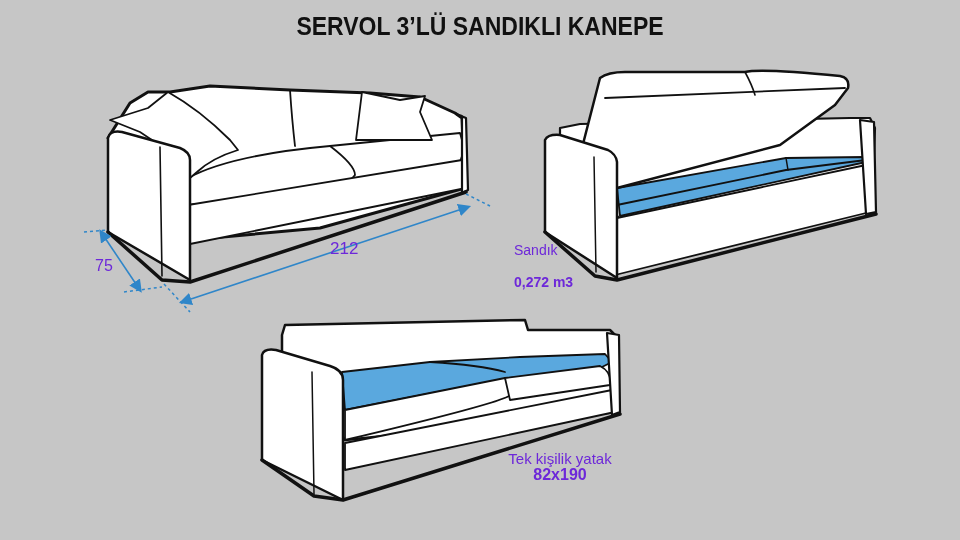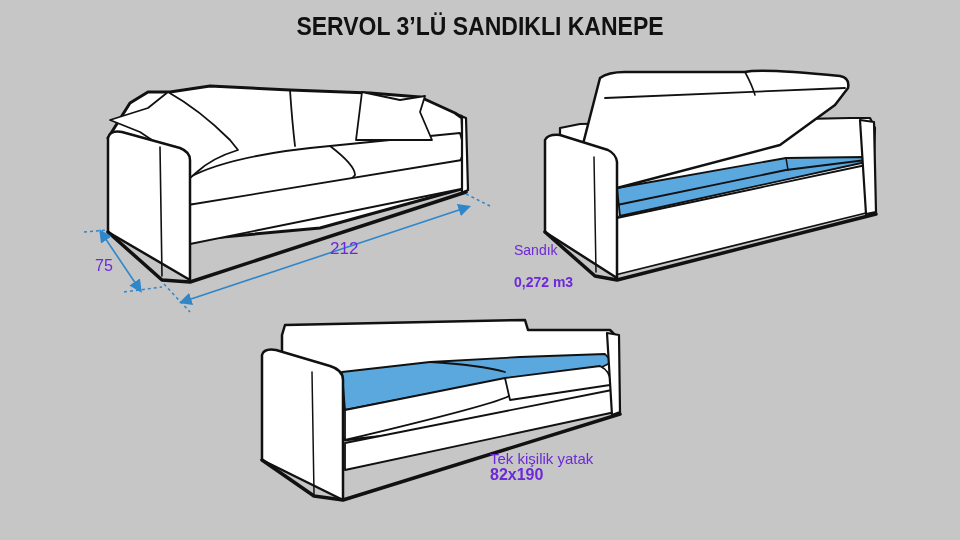--- a/index.html
+++ b/index.html
@@ -11,21 +11,21 @@
     }
     .title {
       position: absolute; left: 0; top: 12px; width: 960px;
       text-align: center; font-weight: bold; font-size: 25px;
       color: #111; letter-spacing: 0px;
       transform: scaleX(0.92);
     }
     svg.art { position: absolute; left: 0; top: 0; }
     .lbl { position: absolute; color: #6d28d9; font-size: 15px; line-height: 17px; }
     .lbl.bold { font-weight: bold; }
-    .center { }
+    .center { text-align: center; }
   </style>
 </head>
 <body>
 
 <div class="title">SERVOL 3’LÜ SANDIKLI KANEPE</div>
 
 <svg class="art" width="960" height="540" viewBox="0 0 960 540">
   <defs>
     <marker id="arr" markerWidth="8" markerHeight="8" refX="6" refY="4" orient="auto">
       <path d="M0,0 L8,4 L0,8 z" fill="#2f86c9"></path>

